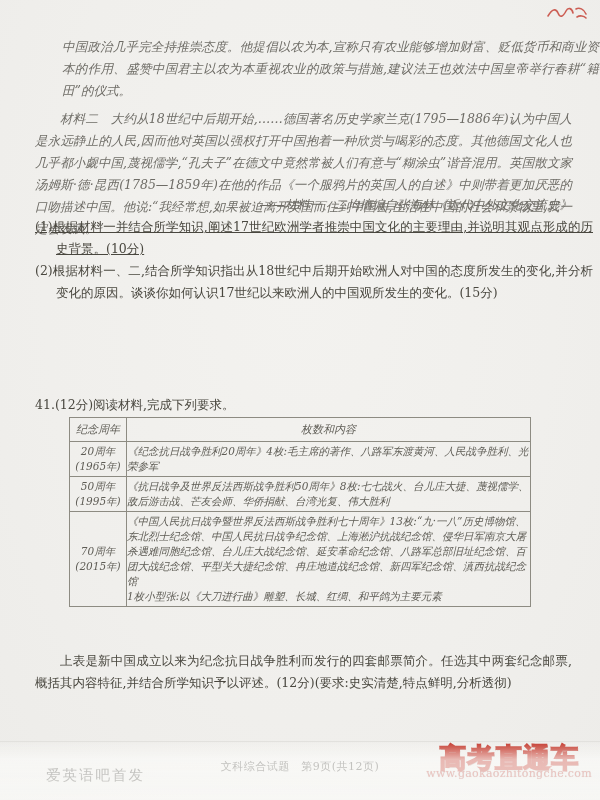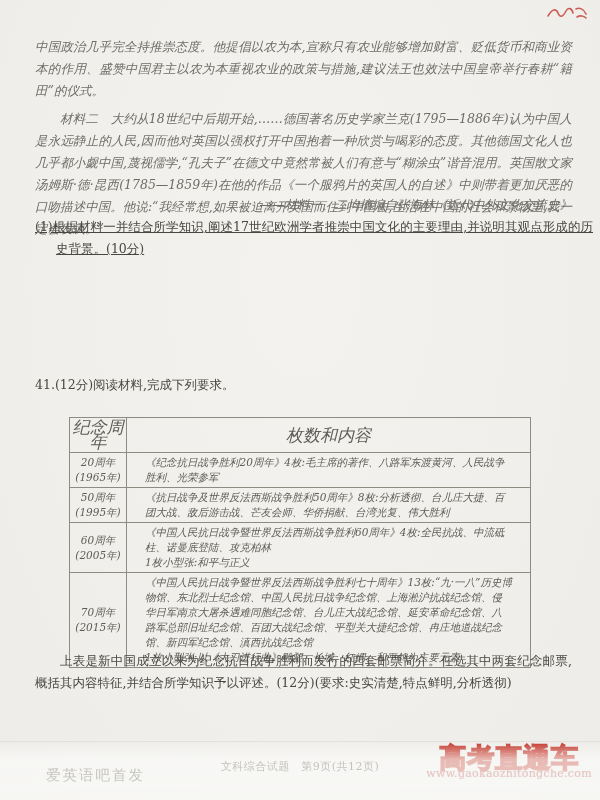--- a/index.html
+++ b/index.html
@@ -19,23 +19,23 @@
   .song{font-style:normal;color:#49473f;}
   .indent2{text-indent:2em;}
   .hang{padding-left:21px;text-indent:-21px;}
   .right{text-align:right;padding-right:28px;}
   .stamp-table{
     position:absolute;left:69px;top:417px;width:462px;
     border-collapse:collapse;font-size:10.5px;line-height:15px;
     font-style:italic;color:#5e5c55;table-layout:fixed;
   }
   .stamp-table th,.stamp-table td{
-    border:1px solid #8d8b82;padding:2px 18px;font-weight:normal;vertical-align:middle;
+    border:1px solid #8d8b82;padding:2px 0;font-weight:normal;vertical-align:middle;
   }
-  .stamp-table th{font-size:17px;text-align:center;height:19px;}
+  .stamp-table th{font-size:11px;text-align:center;height:19px;}
   .stamp-table .c1{width:52px;text-align:center;padding:2px 2px;}
   .stamp-table .c2{text-align:left;white-space:pre-line;margin-top:28px;}
   .footer-center{
     position:absolute;left:0;right:0;top:759px;text-align:center;
     font-size:11px;color:#4f4d48;font-style:normal;letter-spacing:.5px;
   }
   .footer-left{
     position:absolute;left:46px;top:766px;font-size:14.5px;color:#4c4a45;
     font-style:normal;letter-spacing:2px;
   }
@@ -56,58 +56,51 @@
 </style>
 </head>
 <body>
 
 <div class="page">
 
   <svg class="pen-mark" width="42" height="16" viewBox="0 0 42 16">
     <path d="M2,11 C6,4 10,3 12,8 C14,13 17,12 20,6 C22,2 26,3 27,8 M30,4 C33,2 38,4 40,9 M31,12 C34,10 38,11 40,13" fill="none" stroke="#c43b2f" stroke-width="1.6" stroke-linecap="round"></path>
   </svg>
 
-  <div class="blk kai" style="top:36px;">中国政治几乎完全持推崇态度。他提倡以农为本,宣称只有农业能够增加财富、贬低货币和商业资本的作用、盛赞中国君主以农为本重视农业的政策与措施,建议法王也效法中国皇帝举行春耕“籍田”的仪式。</div>
+  <div class="blk kai" style="top:36px;margin-left:27px;">中国政治几乎完全持推崇态度。他提倡以农为本,宣称只有农业能够增加财富、贬低货币和商业资本的作用、盛赞中国君主以农为本重视农业的政策与措施,建议法王也效法中国皇帝举行春耕“籍田”的仪式。</div>
 
   <div class="blk kai indent2" style="top:108px;">材料二　大约从18世纪中后期开始,……德国著名历史学家兰克(1795—1886年)认为中国人是永远静止的人民,因而他对英国以强权打开中国抱着一种欣赏与喝彩的态度。其他德国文化人也几乎都小觑中国,蔑视儒学,“孔夫子”在德文中竟然常被人们有意与“糊涂虫”谐音混用。英国散文家汤姆斯·德·昆西(1785—1859年)在他的作品《一个服鸦片的英国人的自述》中则带着更加厌恶的口吻描述中国。他说:“我经常想,如果被迫离开英国而住到中国去,生活在中国的社会和景物里,我一定会发疯。”</div>
 
   <div class="blk kai right" style="top:194px;">——材料一、二均摘编自张海林《近代中外文化交流史》</div>
 
   <div class="blk song hang" style="top:216px;text-decoration:underline;">(1)根据材料一并结合所学知识,阐述17世纪欧洲学者推崇中国文化的主要理由,并说明其观点形成的历史背景。(10分)</div>
 
+  <div class="blk song hang" style="top:260px;">(2)根据材料一、二,结合所学知识指出从18世纪中后期开始欧洲人对中国的态度所发生的变化,并分析变化的原因。谈谈你如何认识17世纪以来欧洲人的中国观所发生的变化。(15分)</div>
 
-  <div class="blk song" style="top:374px;">41.(12分)阅读材料,完成下列要求。</div>
+  <div class="blk song" style="top:394px;">41.(12分)阅读材料,完成下列要求。</div>
 
   <table class="stamp-table">
     <tbody>
         <tr>
       <th class="c1">纪念周年</th>
       <th>枚数和内容</th>
     </tr>
     <tr>
       <td class="c1">
         <div>20周年</div>
         <div>(1965年)</div>
       </td>
       <td class="c2">《纪念抗日战争胜利20周年》4枚:毛主席的著作、八路军东渡黄河、人民战争胜利、光荣参军</td>
     </tr>
     <tr>
       <td class="c1">
         <div>50周年</div>
         <div>(1995年)</div>
       </td>
-      <td class="c2">《抗日战争及世界反法西斯战争胜利50周年》8枚:分析透彻、台儿庄大捷、百团大战、敌后游击战、芒友会师、华侨捐献、台湾光复、伟大胜利</td>
-    </tr>
-    <tr>
-      <td class="c1">
-        <div>60周年</div>
-        <div>(2005年)</div>
-      </td>
-      <td class="c2">《中国人民抗日战争暨世界反法西斯战争胜利60周年》4枚:全民抗战、中流砥柱、诺曼底登陆、攻克柏林
-1枚小型张:和平与正义</td>
+      <td class="c2">《抗日战争及世界反法西斯战争胜利50周年》8枚:七七战火、台儿庄大捷、蔑视儒学、敌后游击战、芒友会师、华侨捐献、台湾光复、伟大胜利</td>
     </tr>
     <tr>
       <td class="c1">
         <div>70周年</div>
         <div>(2015年)</div>
       </td>
       <td class="c2">《中国人民抗日战争暨世界反法西斯战争胜利七十周年》13枚:“九·一八”历史博物馆、东北烈士纪念馆、中国人民抗日战争纪念馆、上海淞沪抗战纪念馆、侵华日军南京大屠杀遇难同胞纪念馆、台儿庄大战纪念馆、延安革命纪念馆、八路军总部旧址纪念馆、百团大战纪念馆、平型关大捷纪念馆、冉庄地道战纪念馆、新四军纪念馆、滇西抗战纪念馆
 1枚小型张:以《大刀进行曲》雕塑、长城、红绸、和平鸽为主要元素</td>
     </tr>
   </tbody>

